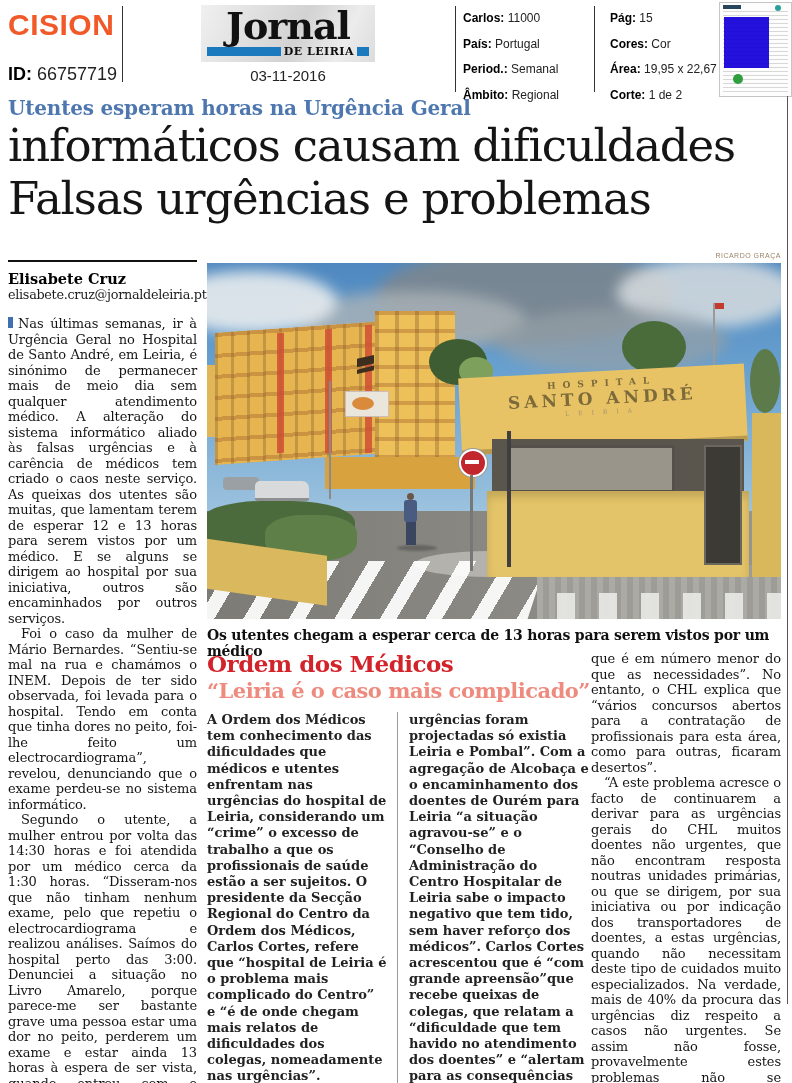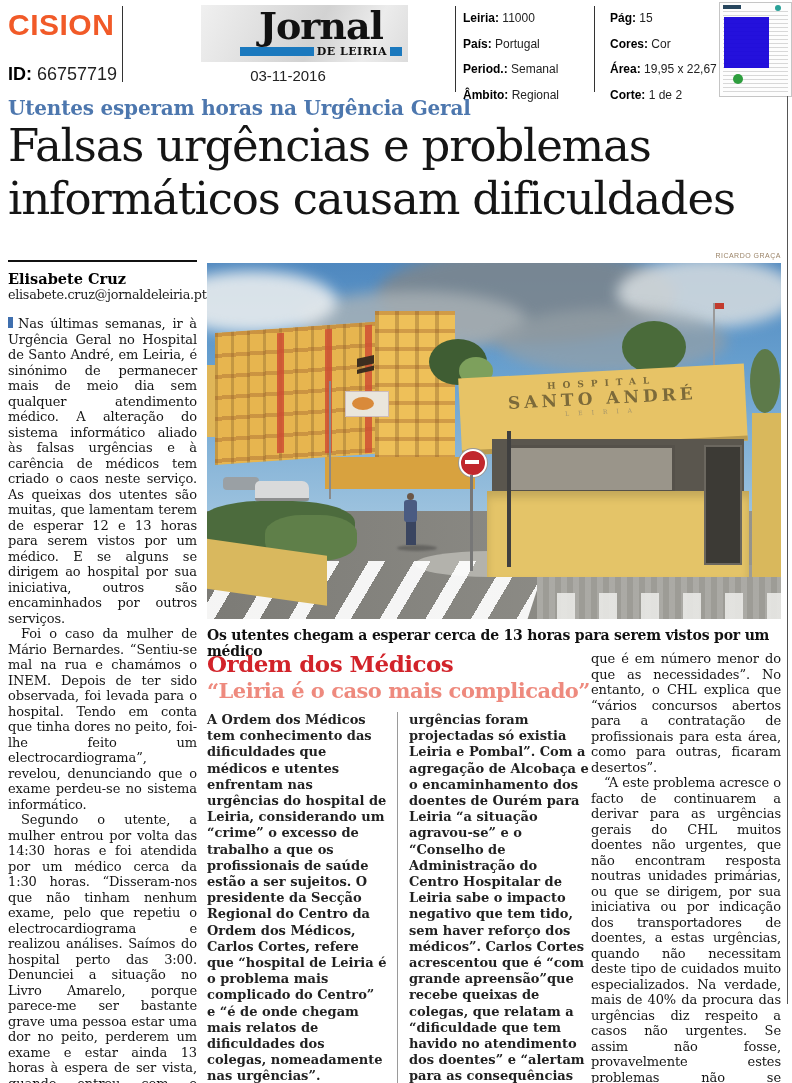--- a/index.html
+++ b/index.html
@@ -11,21 +11,21 @@
          font-weight:800;font-size:30px;letter-spacing:.5px;color:#f15a28;}
   .id-row{position:absolute;left:8px;top:64px;font-family:"Liberation Sans",sans-serif;font-size:18px;color:#222;}
   .id-row b{color:#000;}
   .vline{position:absolute;width:1px;background:#333;}
   .v1{left:122px;top:6px;height:76px;}
   .v2{left:455px;top:6px;height:86px;}
   .v3{left:594px;top:6px;height:86px;}
 
   .logo-box{position:absolute;left:201px;top:5px;width:174px;height:57px;
             background:linear-gradient(115deg,#f0f0f0 0%,#d2d2d2 55%,#ececec 80%,#dcdcdc 100%);
-            display:flex;flex-direction:column;justify-content:flex-end;padding-left:33px;}
+            display:flex;flex-direction:column;justify-content:flex-end;}
   .logo-main{font-family:"DejaVu Serif",serif;font-weight:bold;font-size:38px;line-height:.95;
              color:#111;text-align:center;letter-spacing:-1px;}
   .logo-strip{display:flex;align-items:center;height:11px;margin:2px 6px 5px 6px;}
   .logo-bar{flex:1;height:9px;background:#1b79be;}
   .logo-bar.r{flex:0 0 12px;}
   .logo-sub{font-family:"DejaVu Serif",serif;font-weight:bold;font-size:11px;color:#0e0e0e;
             letter-spacing:.5px;padding:0 3px;}
   .date{position:absolute;left:201px;top:67px;width:174px;text-align:center;
         font-family:"Liberation Sans",sans-serif;font-size:15px;color:#222;}
 
@@ -166,21 +166,21 @@
     <div class="logo-strip">
       <span class="logo-bar"></span>
       <span class="logo-sub">DE LEIRIA</span>
       <span class="logo-bar r"></span>
     </div>
   </div>
   <div class="date">03-11-2016</div>
 
   <div class="vline v2"></div>
   <div class="meta m1">
-    <div class="row"><b>Leiria:</b> <span>11000</span></div>
+    <div class="row"><b>Carlos:</b> <span>11000</span></div>
     <div class="row"><b>País:</b> <span>Portugal</span></div>
     <div class="row"><b>Period.:</b> <span>Semanal</span></div>
     <div class="row"><b>Âmbito:</b> <span>Regional</span></div>
   </div>
   <div class="vline v3"></div>
   <div class="meta m2">
     <div class="row"><b>Pág:</b> <span>15</span></div>
     <div class="row"><b>Cores:</b> <span>Cor</span></div>
     <div class="row"><b>Área:</b> <span>19,95 x 22,67 cm²</span></div>
     <div class="row"><b>Corte:</b> <span>1 de 2</span></div>
@@ -189,22 +189,22 @@
   <div class="thumb">
     <div class="thumb-lines"></div>
     <div class="thumb-head"></div>
     <div class="thumb-mark"></div>
     <div class="thumb-blue"></div>
     <div class="thumb-green"></div>
   </div>
 
   <div class="kicker">Utentes esperam horas na Urgência Geral</div>
   <div class="headline">
+    <span>informáticos causam dificuldades</span>
     <span>Falsas urgências e problemas</span>
-    <span>informáticos causam dificuldades</span>
   </div>
 
   <div class="leftcol">
     <div class="byline-name">Elisabete Cruz</div>
     <div class="byline-mail">elisabete.cruz@jornaldeleiria.pt</div>
     <div class="body">
       <p><span class="bullet-sq"></span><span>Nas últimas semanas, ir à Urgência Geral no Hospital de Santo André, em Leiria, é sinónimo de permanecer mais de meio dia sem qualquer atendimento médico. A alteração do sistema informático aliado às falsas urgências e à carência de médicos tem criado o caos neste serviço. As queixas dos utentes são muitas, que lamentam terem de esperar 12 e 13 horas para serem vistos por um médico. E se alguns se dirigem ao hospital por sua iniciativa, outros são encaminhados por outros serviços.</span></p>
       <p class="ind"><span>Foi o caso da mulher de Mário Bernardes. “Sentiu-se mal na rua e chamámos o INEM. Depois de ter sido observada, foi levada para o hospital. Tendo em conta que tinha dores no peito, foi-lhe feito um electrocardiograma”, revelou, denunciando que o exame perdeu-se no sistema informático.</span></p>
       <p class="ind"><span>Segundo o utente, a mulher entrou por volta das 14:30 horas e foi atendida por um médico cerca da 1:30 horas. “Disseram-nos que não tinham nenhum exame, pelo que repetiu o electrocardiograma e realizou análises. Saímos do hospital perto das 3:00. Denunciei a situação no Livro Amarelo, porque parece-me ser bastante grave uma pessoa estar uma dor no peito, perderem um exame e estar ainda 13 horas à espera de ser vista, quando entrou com o INEM.”</span></p>
 

